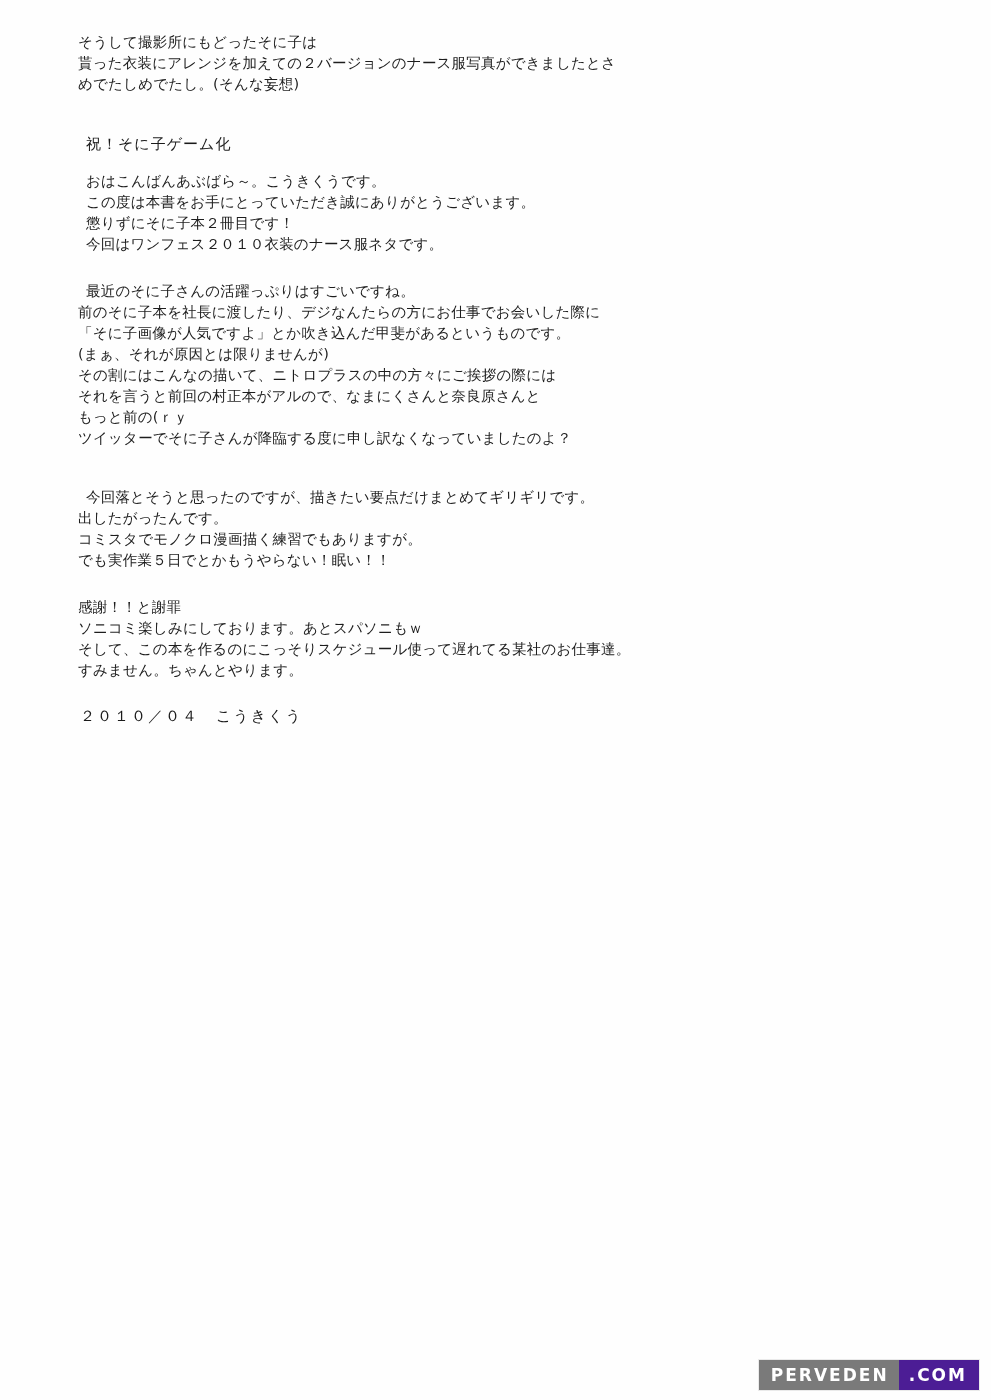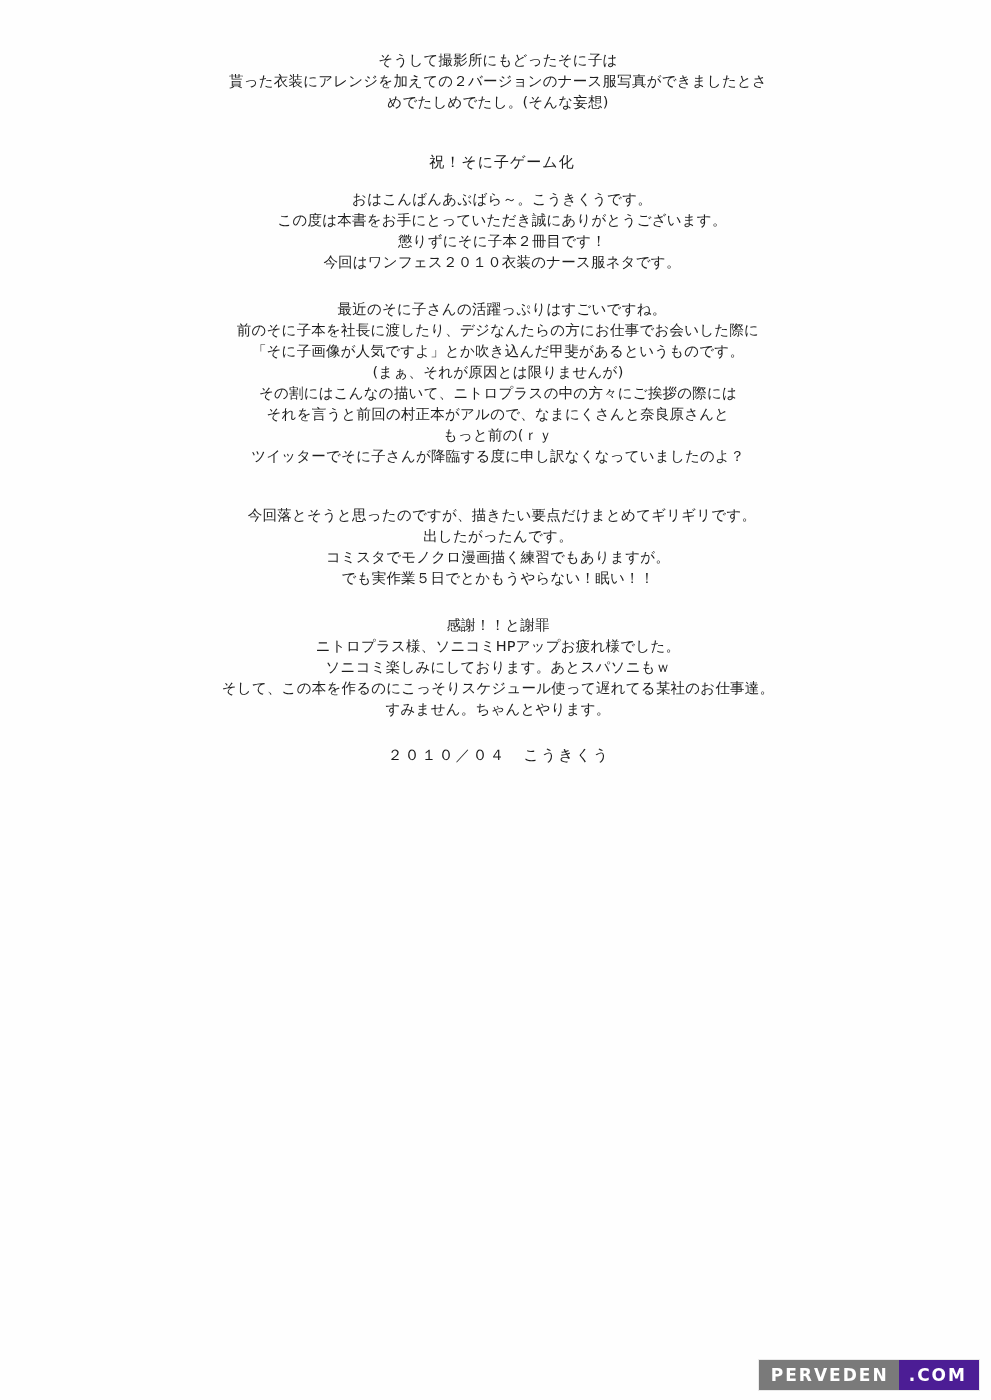--- a/index.html
+++ b/index.html
@@ -16,23 +16,22 @@
     overflow: hidden;
   }
   .page {
     position: absolute;
     inset: 0;
     background: #fefefe;
   }
   .text-body {
     position: absolute;
     left: 78px;
-    top: 50px;
+    top: 32px;
     width: 840px;
-    text-align: center;
   }
   .block {
     margin: 0 0 0 0;
   }
   .line {
     font-size: 14.5px;
     line-height: 21px;
     letter-spacing: 0.2px;
     white-space: pre;
     color: #1d1d1d;
@@ -135,21 +134,20 @@
       <div class="line indent-2">今回落とそうと思ったのですが、描きたい要点だけまとめてギリギリです。</div>
       <div class="line indent-1">出したがったんです。</div>
       <div class="line indent-1">コミスタでモノクロ漫画描く練習でもありますが。</div>
       <div class="line indent-1">でも実作業５日でとかもうやらない！眠い！！</div>
     </div>
 
     <div class="gap-md"></div>
 
     <div class="block">
       <div class="line indent-1">感謝！！と謝罪</div>
-      <div class="line indent-1">ニトロプラス様、ソニコミHPアップお疲れ様でした。</div>
       <div class="line indent-1">ソニコミ楽しみにしております。あとスパソニもｗ</div>
       <div class="line indent-1">そして、この本を作るのにこっそりスケジュール使って遅れてる某社のお仕事達。</div>
       <div class="line indent-1">すみません。ちゃんとやります。</div>
     </div>
 
     <div class="gap-md"></div>
 
     <div class="signature">２０１０／０４　こうきくう</div>
 
   </div>

